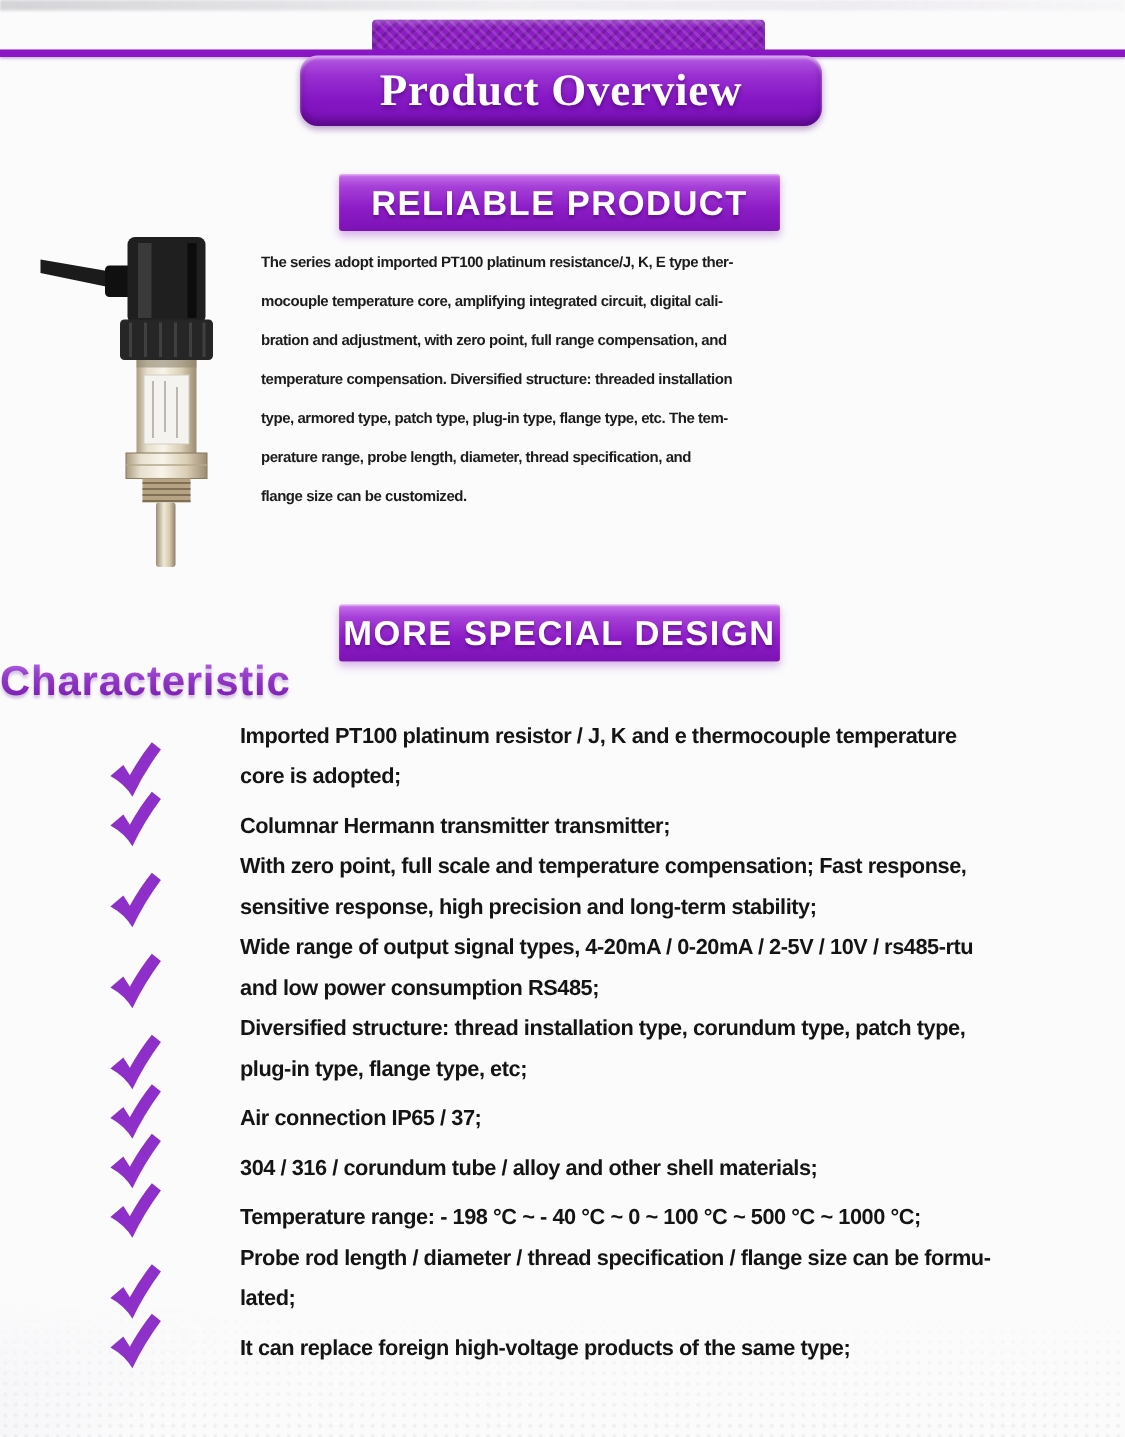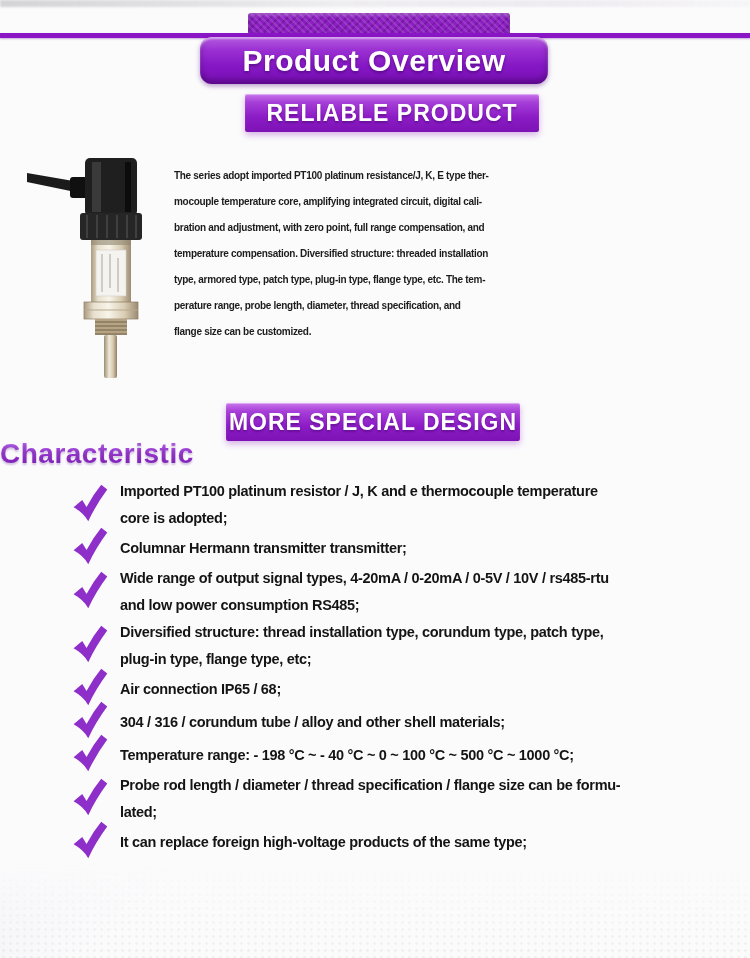--- a/index.html
+++ b/index.html
@@ -26,30 +26,31 @@
     position:absolute; left:0; top:33px; width:750px; height:5px;
     background:#8a16c6; box-shadow:0 1px 2px rgba(100,20,150,.35);
   }
   .overview-btn {
     position:absolute; left:200px; top:37px; width:348px; height:47px; border-radius:12px;
     background:linear-gradient(180deg,#b55ce1 0%,#9a30d2 28%,#8517c4 62%,#7a10b6 100%);
     box-shadow: inset 0 2px 2px rgba(255,255,255,.5), inset 0 -4px 6px rgba(60,0,95,.55), 0 2px 5px rgba(80,10,120,.4);
     display:flex; align-items:center; justify-content:center;
     color:#fff; font-size:30px; font-weight:bold; letter-spacing:.5px;
     text-shadow:0 2px 3px rgba(70,5,110,.65);
+    font-family:Liberation Serif, serif;
   }
   .banner {
     position:absolute; left:226px; width:294px; height:38px; border-radius:2px;
     background:linear-gradient(180deg,#c873ea 0%,#a63fd8 22%,#8c1cc6 60%,#7c12b4 100%);
     box-shadow: inset 0 1px 1px rgba(255,255,255,.45), 0 3px 6px rgba(140,40,190,.35);
     display:flex; align-items:center; justify-content:center;
     color:#fff; font-size:23px; font-weight:bold; letter-spacing:1px;
     text-shadow:0 2px 2px rgba(80,10,120,.55);
   }
-  .banner.reliable { top:94px;margin-left:19px; }
+  .banner.reliable { top:116px; }
   .banner.design   { top:403px; }
   .char-title {
     position:absolute; left:0; top:438px; width:750px; text-align:left;
     font-size:28px; font-weight:bold; color:#8a22c6; letter-spacing:.5px;
     text-shadow:0 2px 2px rgba(120,60,160,.30);
   }
   @supports ((-webkit-background-clip:text) or (background-clip:text)) {
     .char-title {
       background:linear-gradient(180deg,#b266e6 10%,#9a38d4 45%,#7b16b4 90%);
       -webkit-background-clip:text; background-clip:text; color:transparent;
@@ -59,21 +60,21 @@
   .product-figure svg { display:block; width:150px; height:228px; }
   .description {
     position:absolute; left:174px; top:163px; width:592px; margin:0;
     font-size:10px; line-height:26px; font-weight:bold; letter-spacing:-.3px;
     color:#1c1c1c; white-space:pre-line;
   }
   .checklist {
     position:absolute; left:72px; top:478px; width:678px;
     display:flex; flex-direction:column;
   }
-  .check-item { display:flex; align-items:center; }
+  .check-item { display:flex; align-items:flex-end;gap:40px; }
   .check-icon { flex:0 0 36px; width:36px; height:38px; margin:-5px 12px 0 0; }
   .check-icon svg { width:36px; height:38px; display:block; }
   .check-text {
     white-space:pre-line; font-size:14.5px; line-height:27px; font-weight:bold;
     letter-spacing:-.3px; color:#141414;
   }
   .bottom-texture {
     position:absolute; left:0; bottom:0; width:750px; height:95px; pointer-events:none;
     background-image: radial-gradient(rgba(120,120,140,.10) 1px, transparent 1.6px);
     background-size:7px 7px;
@@ -194,48 +195,57 @@
   <div class="check-item">
     <span class="check-icon">
       <svg viewBox="0 0 40 44" xmlns="http://www.w3.org/2000/svg">
         <path d="M1 27 L11 18.5 L16 26.5 Q24 12 33 1 L40 6.5 Q27 24 18 43 Q12 33 1 27 Z" fill="#8e2fc9"></path>
       </svg>
     </span>
     <span class="check-text">Columnar Hermann transmitter transmitter;</span>
   </div>
 
 
-
-  <div class="check-item">
-    <span class="check-icon">
-      <svg viewBox="0 0 40 44" xmlns="http://www.w3.org/2000/svg">
-        <path d="M1 27 L11 18.5 L16 26.5 Q24 12 33 1 L40 6.5 Q27 24 18 43 Q12 33 1 27 Z" fill="#8e2fc9"></path>
-      </svg>
-    </span>
-    <span class="check-text">Wide range of output signal types, 4-20mA / 0-20mA / 0-5V / 10V / rs485-rtu
+  <div class="check-item">
+    <span class="check-icon">
+      <svg viewBox="0 0 40 44" xmlns="http://www.w3.org/2000/svg">
+        <path d="M1 27 L11 18.5 L16 26.5 Q24 12 33 1 L40 6.5 Q27 24 18 43 Q12 33 1 27 Z" fill="#8e2fc9"></path>
+      </svg>
+    </span>
+    <span class="check-text">With zero point, full scale and temperature compensation; Fast response,
+sensitive response, high precision and long-term stability;</span>
+  </div>
+
+  <div class="check-item">
+    <span class="check-icon">
+      <svg viewBox="0 0 40 44" xmlns="http://www.w3.org/2000/svg">
+        <path d="M1 27 L11 18.5 L16 26.5 Q24 12 33 1 L40 6.5 Q27 24 18 43 Q12 33 1 27 Z" fill="#8e2fc9"></path>
+      </svg>
+    </span>
+    <span class="check-text">Wide range of output signal types, 4-20mA / 0-20mA / 2-5V / 10V / rs485-rtu
 and low power consumption RS485;</span>
   </div>
 
   <div class="check-item">
     <span class="check-icon">
       <svg viewBox="0 0 40 44" xmlns="http://www.w3.org/2000/svg">
         <path d="M1 27 L11 18.5 L16 26.5 Q24 12 33 1 L40 6.5 Q27 24 18 43 Q12 33 1 27 Z" fill="#8e2fc9"></path>
       </svg>
     </span>
     <span class="check-text">Diversified structure: thread installation type, corundum type, patch type,
 plug-in type, flange type, etc;</span>
   </div>
 
   <div class="check-item">
     <span class="check-icon">
       <svg viewBox="0 0 40 44" xmlns="http://www.w3.org/2000/svg">
         <path d="M1 27 L11 18.5 L16 26.5 Q24 12 33 1 L40 6.5 Q27 24 18 43 Q12 33 1 27 Z" fill="#8e2fc9"></path>
       </svg>
     </span>
-    <span class="check-text">Air connection IP65 / 68;</span>
+    <span class="check-text">Air connection IP65 / 37;</span>
   </div>
 
   <div class="check-item">
     <span class="check-icon">
       <svg viewBox="0 0 40 44" xmlns="http://www.w3.org/2000/svg">
         <path d="M1 27 L11 18.5 L16 26.5 Q24 12 33 1 L40 6.5 Q27 24 18 43 Q12 33 1 27 Z" fill="#8e2fc9"></path>
       </svg>
     </span>
     <span class="check-text">304 / 316 / corundum tube / alloy and other shell materials;</span>
   </div>

